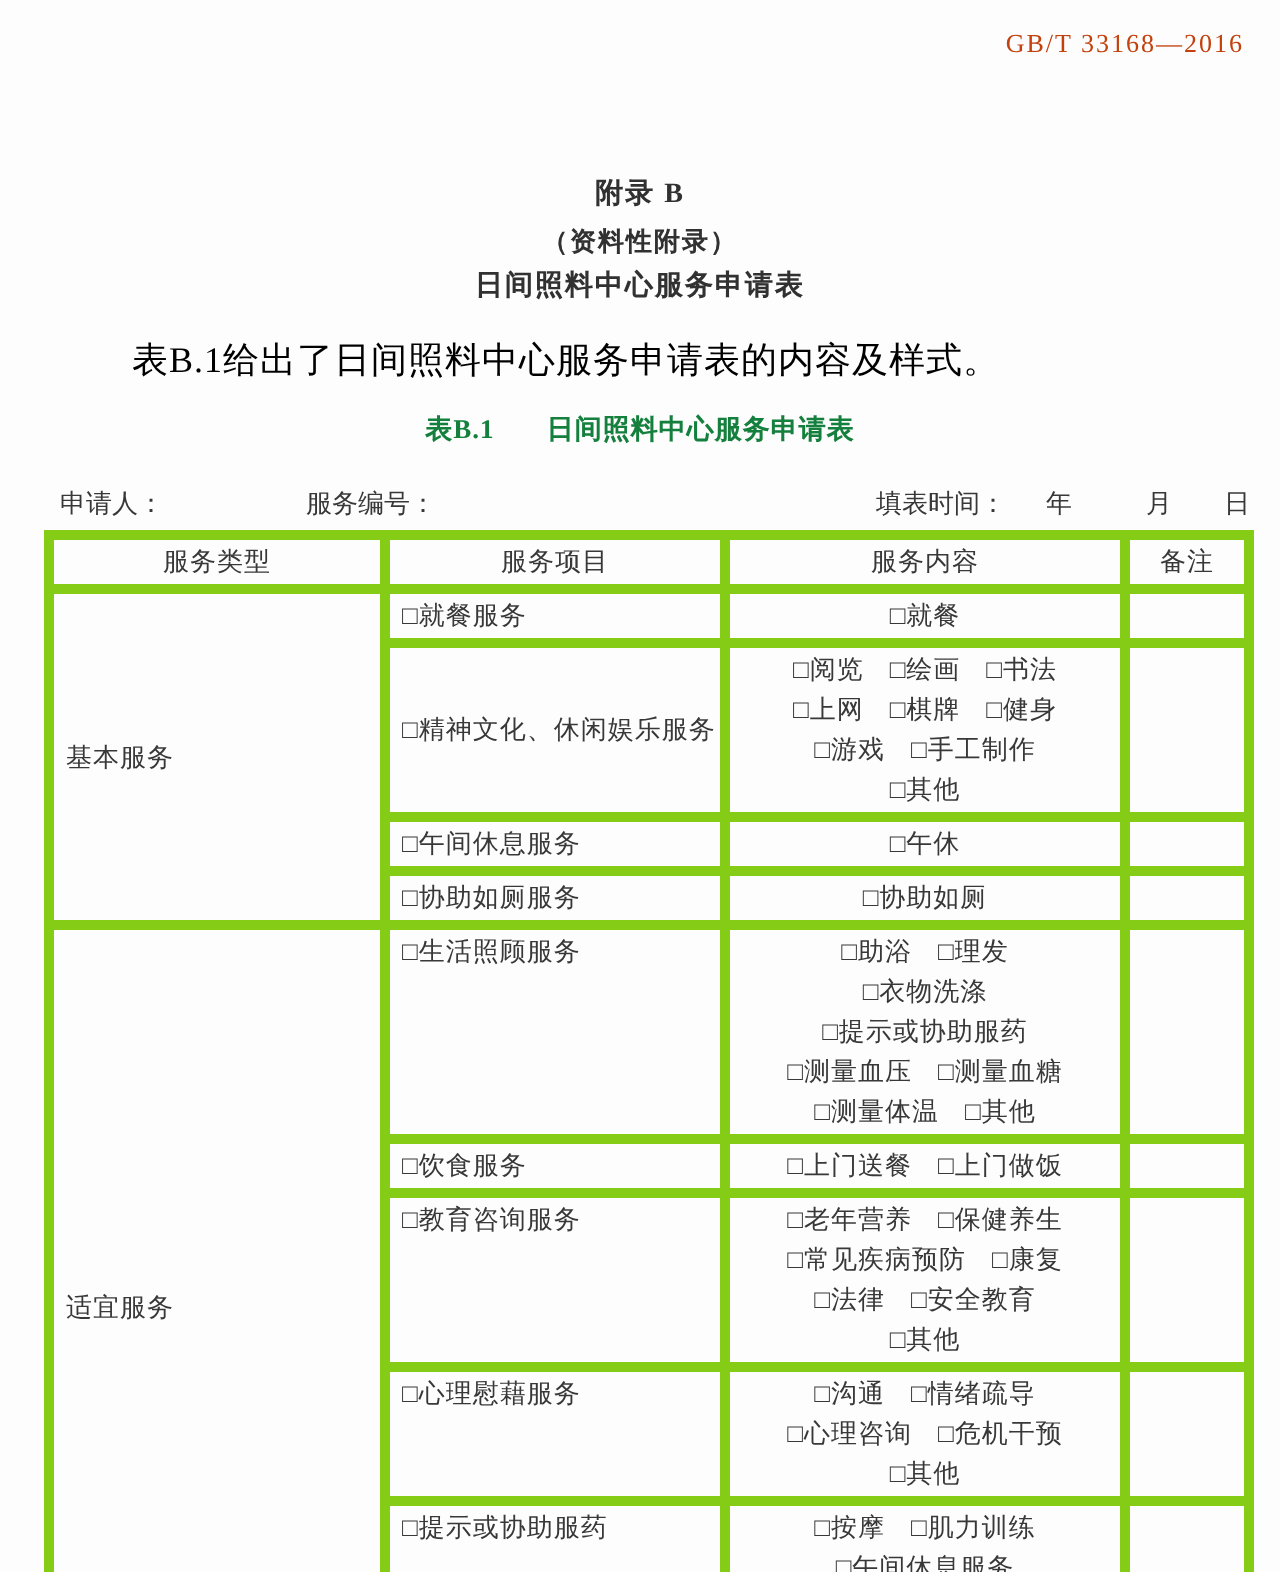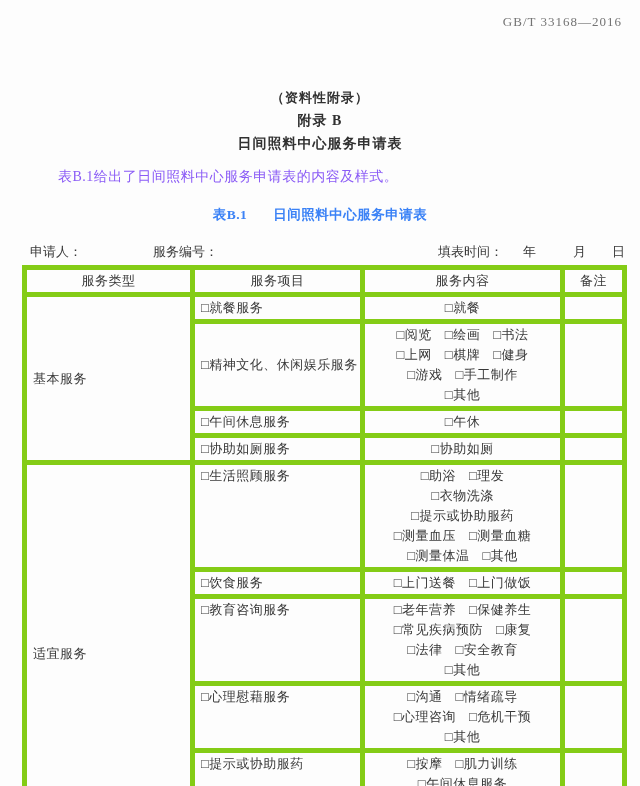--- a/index.html
+++ b/index.html
@@ -12,49 +12,49 @@
     position: relative;
     background: #fdfdfd;
   }
   .page { width: 640px; height: 786px; position: relative; }
 
   .doc-number {
     position: absolute;
     top: 14px; right: 18px;
     font-size: 13px;
     letter-spacing: 1px;
-    color: #737373;
+    color: #c2410c;
   }
 
   .title-block {
     position: absolute;
     top: 86px; left: 0; width: 100%;
     text-align: center;
     font-weight: bold;
     color: #313131;
   }
   .title-block .t { line-height: 23px; font-size: 14px; letter-spacing: 1px; }
   .title-block .note { font-size: 13px; }
 
   .intro {
     position: absolute;
     top: 168px; left: 30px; right: 30px;
     text-indent: 2em;
-    font-size: 14px;
+    font-size: 18px;
     letter-spacing: 0.5px;
-    color: #8b5cf6;
+    color: #000000;
   }
 
   .caption {
     position: absolute;
     top: 206px; left: 0; width: 100%;
     text-align: center;
     font-weight: bold;
     font-size: 13.5px;
-    color: #3b82f6;
+    color: #15803d;
     letter-spacing: 0.5px;
   }
   .caption .cap-gap { display: inline-block; width: 26px; }
 
   .form-meta {
     position: absolute;
     top: 243px; left: 0; width: 100%;
     height: 20px;
     font-size: 13px;
     color: #383838;
@@ -102,22 +102,22 @@
   .service-table tr { height: 23px; }
 </style>
 </head>
 <body>
 
 <div class="page">
 
   <div class="doc-number">GB/T 33168—2016</div>
 
   <div class="title-block">
+    <div class="t">附录 B</div>
     <div class="t note">（资料性附录）</div>
-    <div class="t">附录 B</div>
     <div class="t">日间照料中心服务申请表</div>
   </div>
 
   <p class="intro">表B.1给出了日间照料中心服务申请表的内容及样式。</p>
 
   <div class="caption">
     <span>表B.1</span><span class="cap-gap"></span><span>日间照料中心服务申请表</span>
   </div>
 
   <div class="form-meta">

